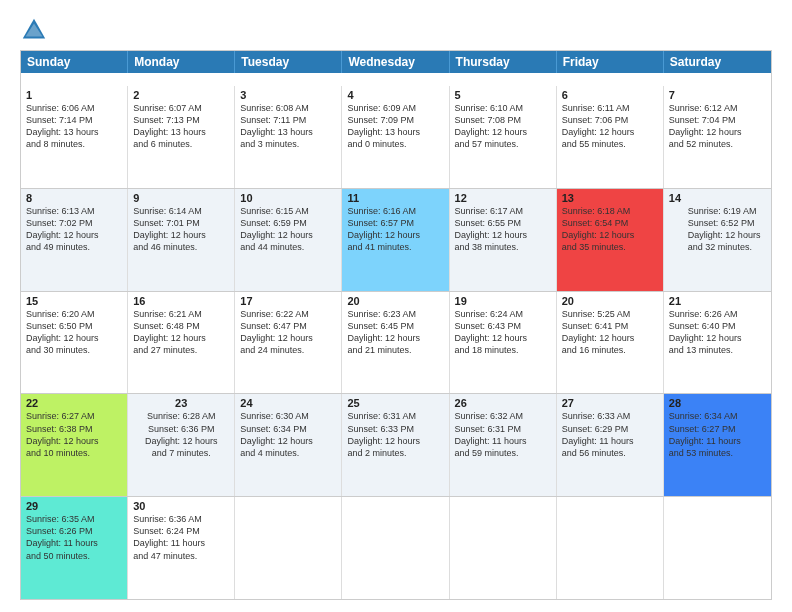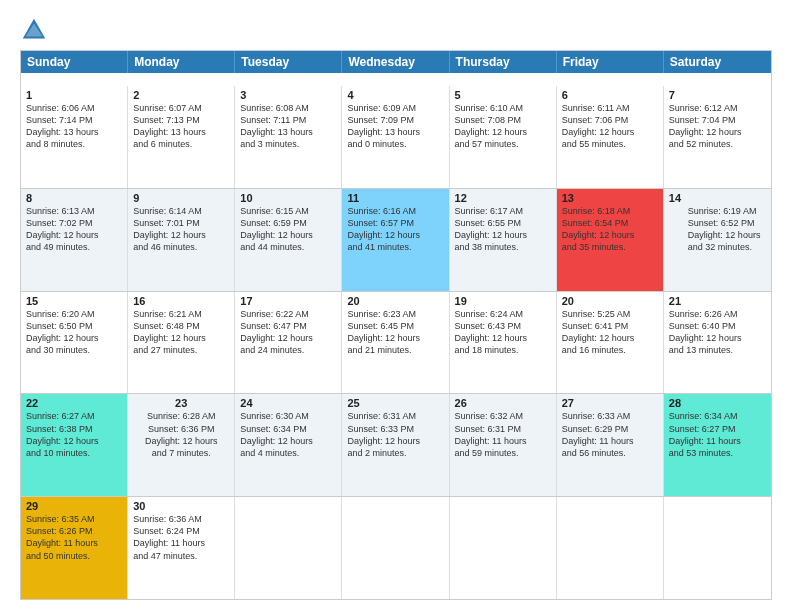--- a/index.html
+++ b/index.html
@@ -293,21 +293,21 @@
           </div>
           <div class="day-cell" style="background: rgb(255, 255, 255);">
             <span class="day-number">21</span>
             <div class="day-info" style="white-space: pre-line;">Sunrise: 6:26 AM
 Sunset: 6:40 PM
 Daylight: 12 hours
 and 13 minutes.</div>
           </div>
         </div>
         <div class="week-row">
-          <div class="day-cell" style="background: #5eead4;">
+          <div class="day-cell" style="background: #bef264;">
             <span class="day-number">22</span>
             <div class="day-info" style="white-space: pre-line;">Sunrise: 6:27 AM
 Sunset: 6:38 PM
 Daylight: 12 hours
 and 10 minutes.</div>
           </div>
           <div class="day-cell" style="background: rgb(238, 243, 248); text-align: center;">
             <span class="day-number">23</span>
             <div class="day-info" style="white-space: pre-line;">Sunrise: 6:28 AM
 Sunset: 6:36 PM
@@ -335,30 +335,30 @@
 Daylight: 11 hours
 and 59 minutes.</div>
           </div>
           <div class="day-cell" style="background: rgb(238, 243, 248);">
             <span class="day-number">27</span>
             <div class="day-info" style="white-space: pre-line;">Sunrise: 6:33 AM
 Sunset: 6:29 PM
 Daylight: 11 hours
 and 56 minutes.</div>
           </div>
-          <div class="day-cell" style="background: #5eead4;">
+          <div class="day-cell" style="background: #3b82f6;">
             <span class="day-number">28</span>
             <div class="day-info" style="white-space: pre-line;">Sunrise: 6:34 AM
 Sunset: 6:27 PM
 Daylight: 11 hours
 and 53 minutes.</div>
           </div>
         </div>
         <div class="week-row">
-          <div class="day-cell" style="background: #eab308;">
+          <div class="day-cell" style="background: #5eead4;">
             <span class="day-number">29</span>
             <div class="day-info" style="white-space: pre-line;">Sunrise: 6:35 AM
 Sunset: 6:26 PM
 Daylight: 11 hours
 and 50 minutes.</div>
           </div>
           <div class="day-cell" style="background: rgb(255, 255, 255);">
             <span class="day-number">30</span>
             <div class="day-info" style="white-space: pre-line;">Sunrise: 6:36 AM
 Sunset: 6:24 PM

